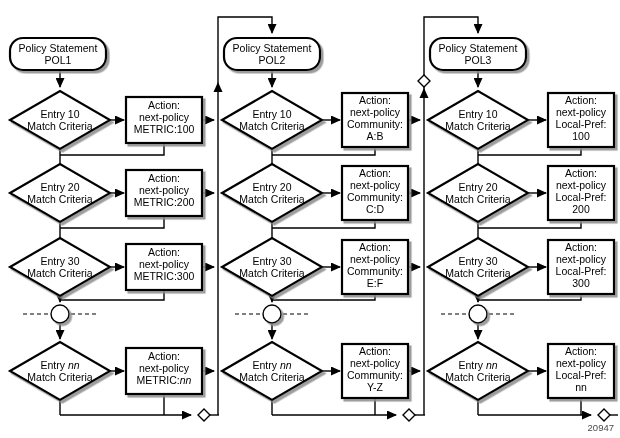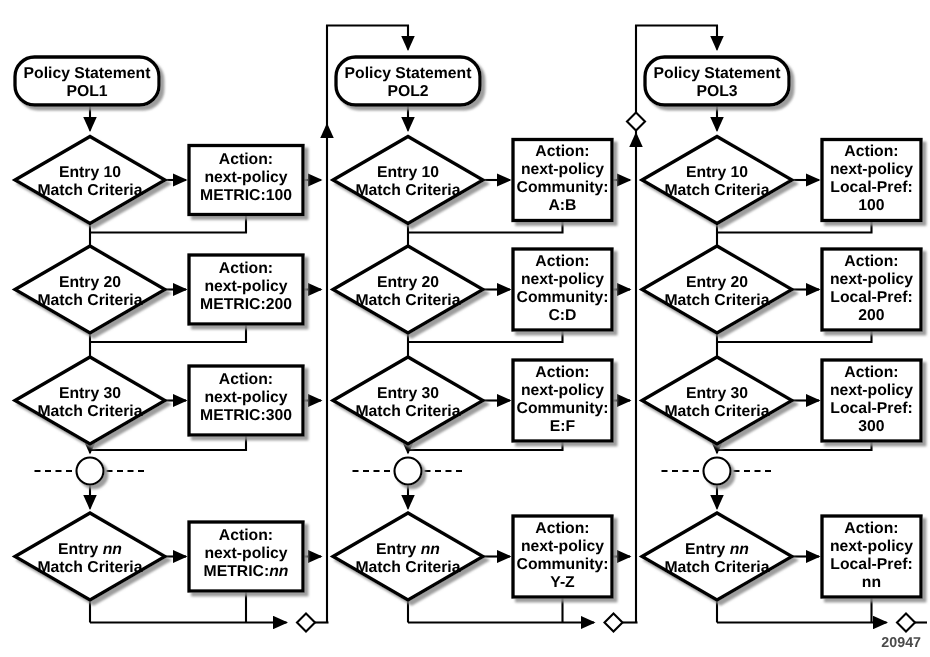--- a/index.html
+++ b/index.html
@@ -1,17 +1,17 @@
 <!DOCTYPE html>
 <html><head>
 <meta charset="utf-8">
 <style>
   html,body{margin:0;padding:0;background:#ffffff;}
   .page{width:620px;height:438px;position:relative;background:#ffffff;overflow:hidden;
-        font-family:"Liberation Sans",sans-serif;font-weight:bold;}
+        font-family:"Liberation Sans",sans-serif;}
   svg text{font-family:"Liberation Sans",sans-serif;font-size:10.5px;fill:#000;text-anchor:middle;}
   svg .it{font-style:italic;}
   svg .figno{font-size:9.5px;fill:#4a4a4a;text-anchor:end;}
   .ln{stroke:#000;stroke-width:1.4;fill:none;}
   .dash{stroke:#000;stroke-width:1.2;fill:none;stroke-dasharray:4,3;}
   .shape{fill:#fff;stroke:#000;stroke-width:2.2;}
   .conn{fill:#fff;stroke:#000;stroke-width:1.4;}
   .ah{fill:#000;stroke:none;}
 </style>
 </head>

